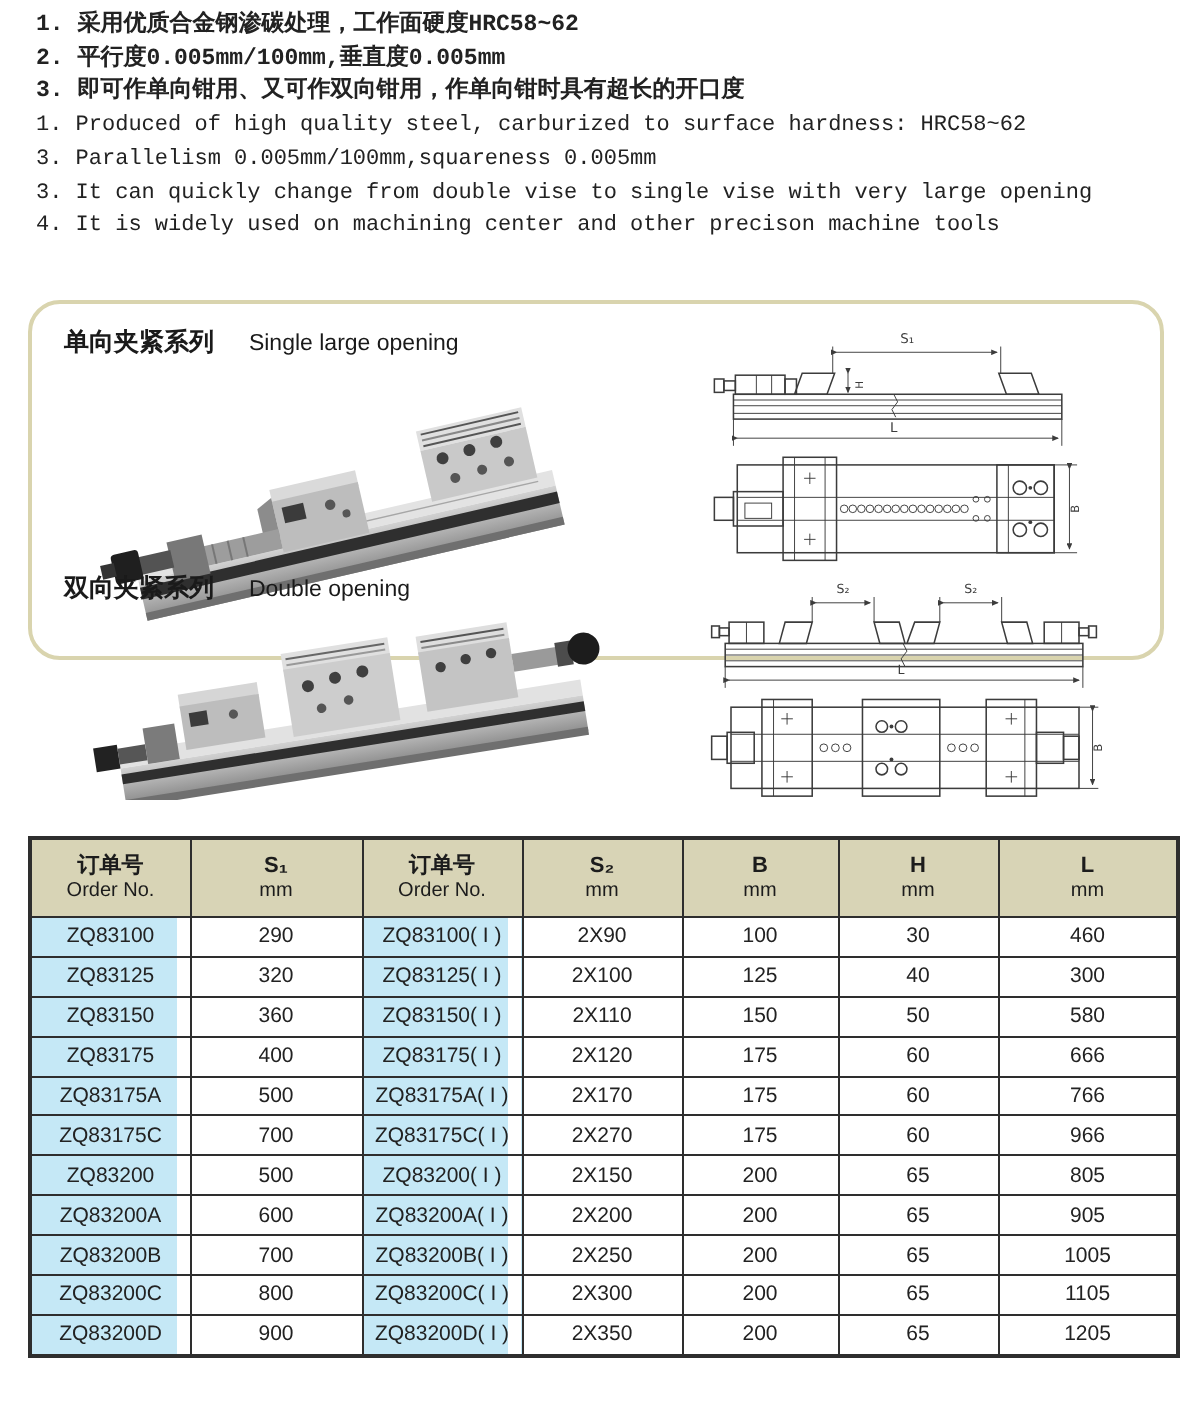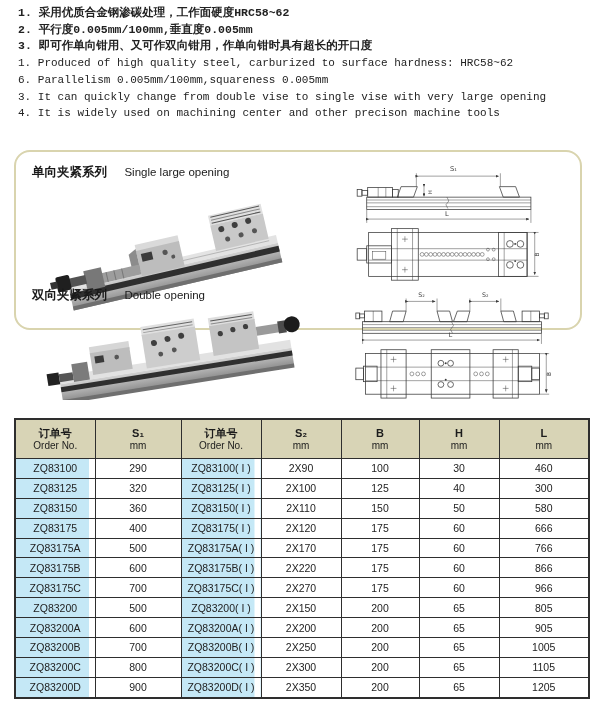--- a/index.html
+++ b/index.html
@@ -55,21 +55,21 @@
   .dimtext{font-family:"DejaVu Sans",sans-serif;fill:#3c3c3c;}
 </style>
 </head>
 <body>
 
 <div class="specs">
   <div class="spec-line zh">1. 采用优质合金钢渗碳处理，工作面硬度HRC58~62</div>
   <div class="spec-line zh">2. 平行度0.005mm/100mm,垂直度0.005mm</div>
   <div class="spec-line zh">3. 即可作单向钳用、又可作双向钳用，作单向钳时具有超长的开口度</div>
   <div class="spec-line en">1. Produced of high quality steel, carburized to surface hardness: HRC58~62</div>
-  <div class="spec-line en">6. Parallelism 0.005mm/100mm,squareness 0.005mm</div>
+  <div class="spec-line en">3. Parallelism 0.005mm/100mm,squareness 0.005mm</div>
   <div class="spec-line en">3. It can quickly change from double vise to single vise with very large opening</div>
   <div class="spec-line en">4. It is widely used on machining center and other precison machine tools</div>
 </div>
 
 <div class="panel">
 
   <div class="section-label" id="label-single">
     <span class="label-zh">单向夹紧系列</span>
     <span class="label-en">Single large opening</span>
   </div>
@@ -399,29 +399,20 @@
       <tr>
         <td class="cell-order">ZQ83175A</td>
         <td>500</td>
         <td class="cell-order">ZQ83175A( I )</td>
         <td>2X170</td>
         <td>175</td>
         <td>60</td>
         <td>766</td>
       </tr>
       <tr>
-        <td class="cell-order">ZQ83175B</td>
-        <td>600</td>
-        <td class="cell-order">ZQ83175B( I )</td>
-        <td>2X220</td>
-        <td>175</td>
-        <td>60</td>
-        <td>866</td>
-      </tr>
-      <tr>
         <td class="cell-order">ZQ83175C</td>
         <td>700</td>
         <td class="cell-order">ZQ83175C( I )</td>
         <td>2X270</td>
         <td>175</td>
         <td>60</td>
         <td>966</td>
       </tr>
       <tr>
         <td class="cell-order">ZQ83200</td>

